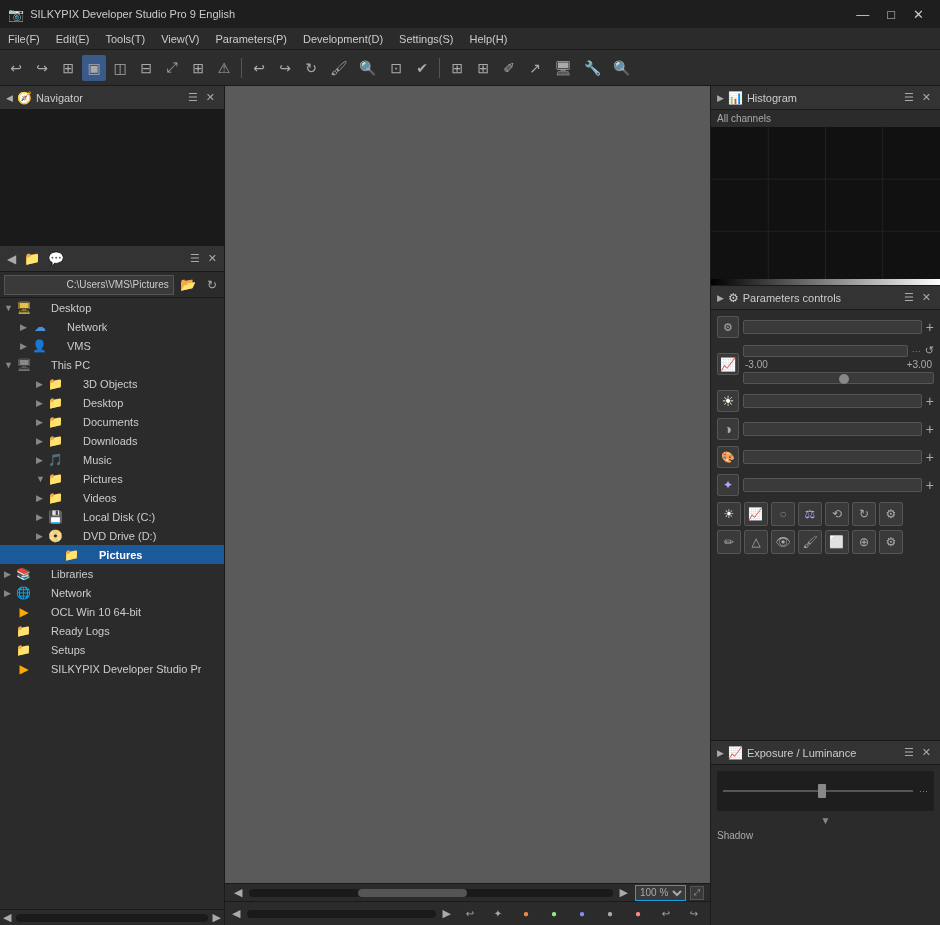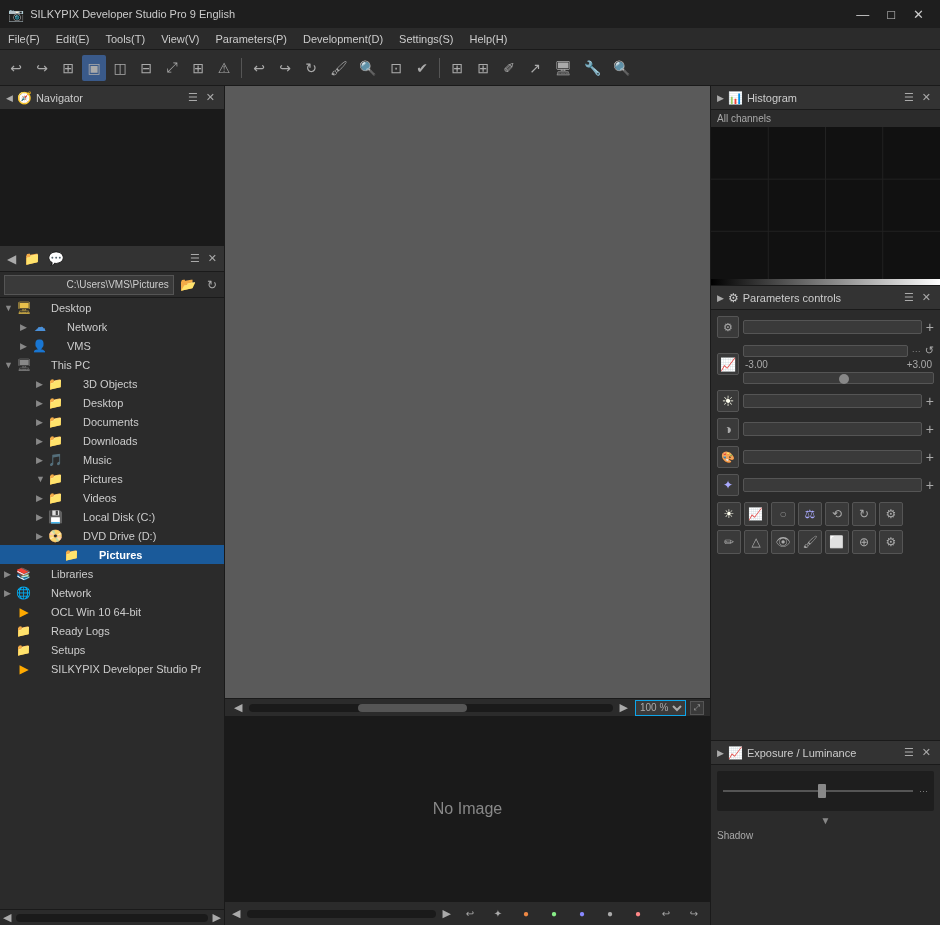--- a/index.html
+++ b/index.html
@@ -325,26 +325,20 @@
       </div>
       <button class="panel-ctrl-btn">▶</button>
       <select style="background:#3a3a3a; border:1px solid #0ea5e9; color:#aaa; font-size:10px; height:16px;">
         <option>100 %</option>
         <option>50 %</option>
         <option>200 %</option>
       </select>
       <span class="corner-btn">⤢</span>
     </div>
 
-    <div id="thumbnail-area">
-      <div id="thumb-content">
-        <span class="no-image-text">No Image</span>
-      </div>
-
-    </div>
 
     <div id="status-bar-bottom" style="height:24px; background:#2b2b2b; border-top:1px solid #1a1a1a; display:flex; align-items:center; padding:0 4px; gap:4px;">
       <button class="panel-ctrl-btn">◀</button>
       <div style="flex:1; height:8px; background:#1a1a1a; border-radius:4px;"></div>
       <button class="panel-ctrl-btn">▶</button>
 
       <div style="display:flex; gap:4px; align-items:center;">
         <button class="toolbar-btn" style="font-size:10px;">↩</button>
         <button class="toolbar-btn" style="font-size:10px;">✦</button>
         <button class="toolbar-btn" style="font-size:10px; color:#e84">●</button>

